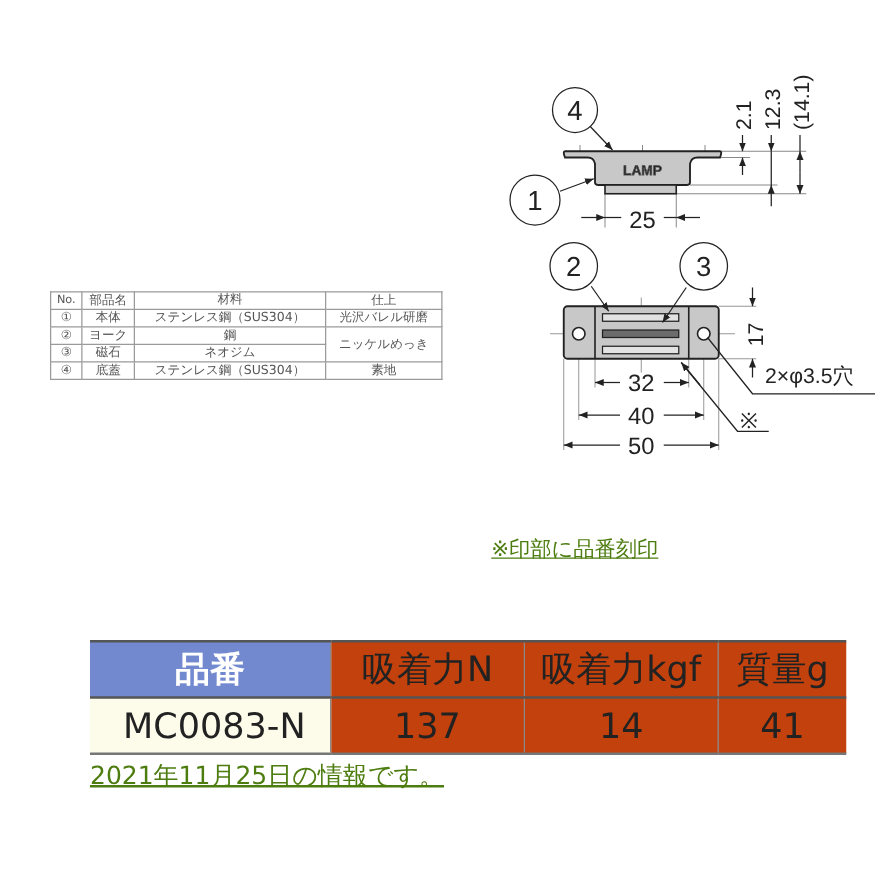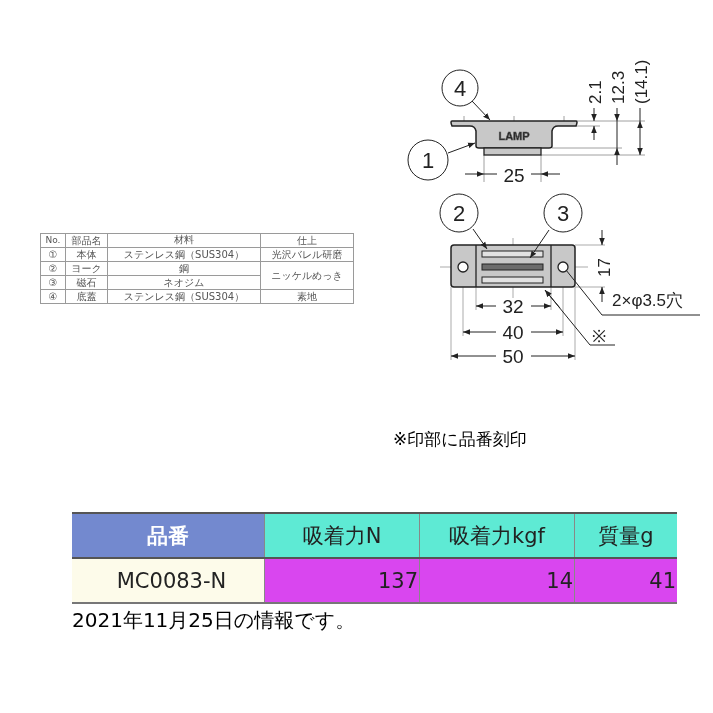--- a/index.html
+++ b/index.html
@@ -7,28 +7,28 @@
     .abs { position:absolute; }
     
     .parts { position:absolute; left:40px; top:233px; border-collapse:collapse; font-size:10px; color:#555; }
     .parts td { border:1px solid #9a9a9a; height:13px; padding:0 2px; text-align:center; white-space:nowrap; line-height:13px; }
     .parts .c0 { width:20px; font-size:9px; }
     .parts .c1 { width:37px; }
     .parts .c2 { width:148px;font-family:Liberation Mono, monospace; }
     .parts .c3 { width:88px; }
     
     .spec { position:absolute; left:72px; top:512px; border-collapse:collapse; font-family:"DejaVu Sans", sans-serif; }
-    .spec td { height:41px; font-size:21px; text-align:center; color:#222; border-left:1px solid #888; border-right:1px solid #888; }
-    .spec tr.hd td { background:#5eead4; border-top:2px solid #555; border-bottom:2px solid #555; }
+    .spec td { height:41px; font-size:28px; text-align:center; color:#222; border-left:1px solid #888; border-right:1px solid #888; }
+    .spec tr.hd td { background:#c2410c; border-top:2px solid #555; border-bottom:2px solid #555; }
     .spec tr.hd td.pn { background:#7389cf; color:#ffffff; font-weight:bold; }
-    .spec tr.rw td { background:#d946ef; border-bottom:2px solid #777;text-align:right; }
+    .spec tr.rw td { background:#c2410c; border-bottom:2px solid #777; }
     .spec tr.rw td.pn { background:#fdfbea; text-align:center; padding-left:8px; }
     .spec td:first-child { border-left:none; }
     .spec td:last-child { border-right:none; }
-    .note { position:absolute; font-size:18px; color:#000000; white-space:nowrap; }
+    .note { position:absolute; font-size:18px; color:#4d7c0f; white-space:nowrap;text-decoration:underline; }
     .mark-note { left:393px; top:428px; font-size:17px; }
     .date-note { left:72px; top:607px; font-size:20px; }
     svg text { font-family:"Liberation Sans", sans-serif; fill:#222; }
   </style>
 </head>
 <body>
 
 <table class="parts">
   <tbody>
       <tr>

